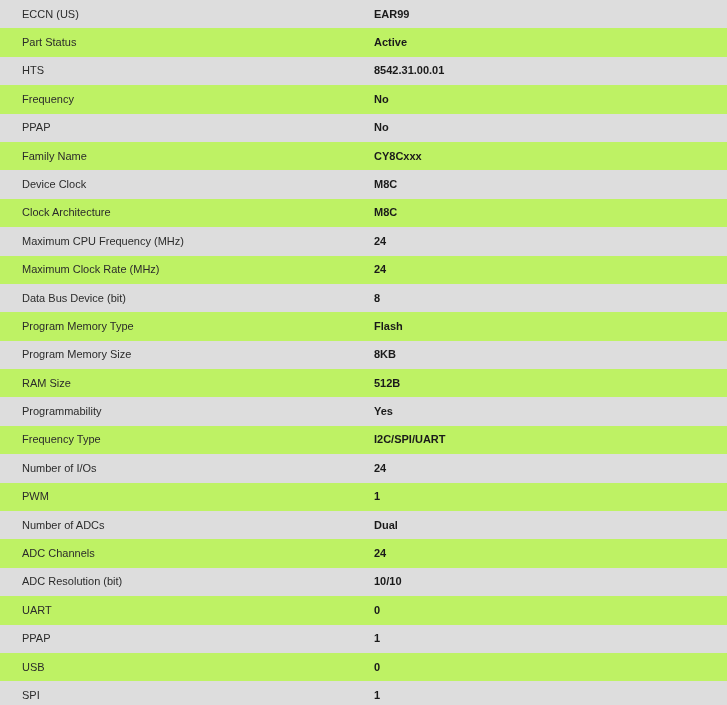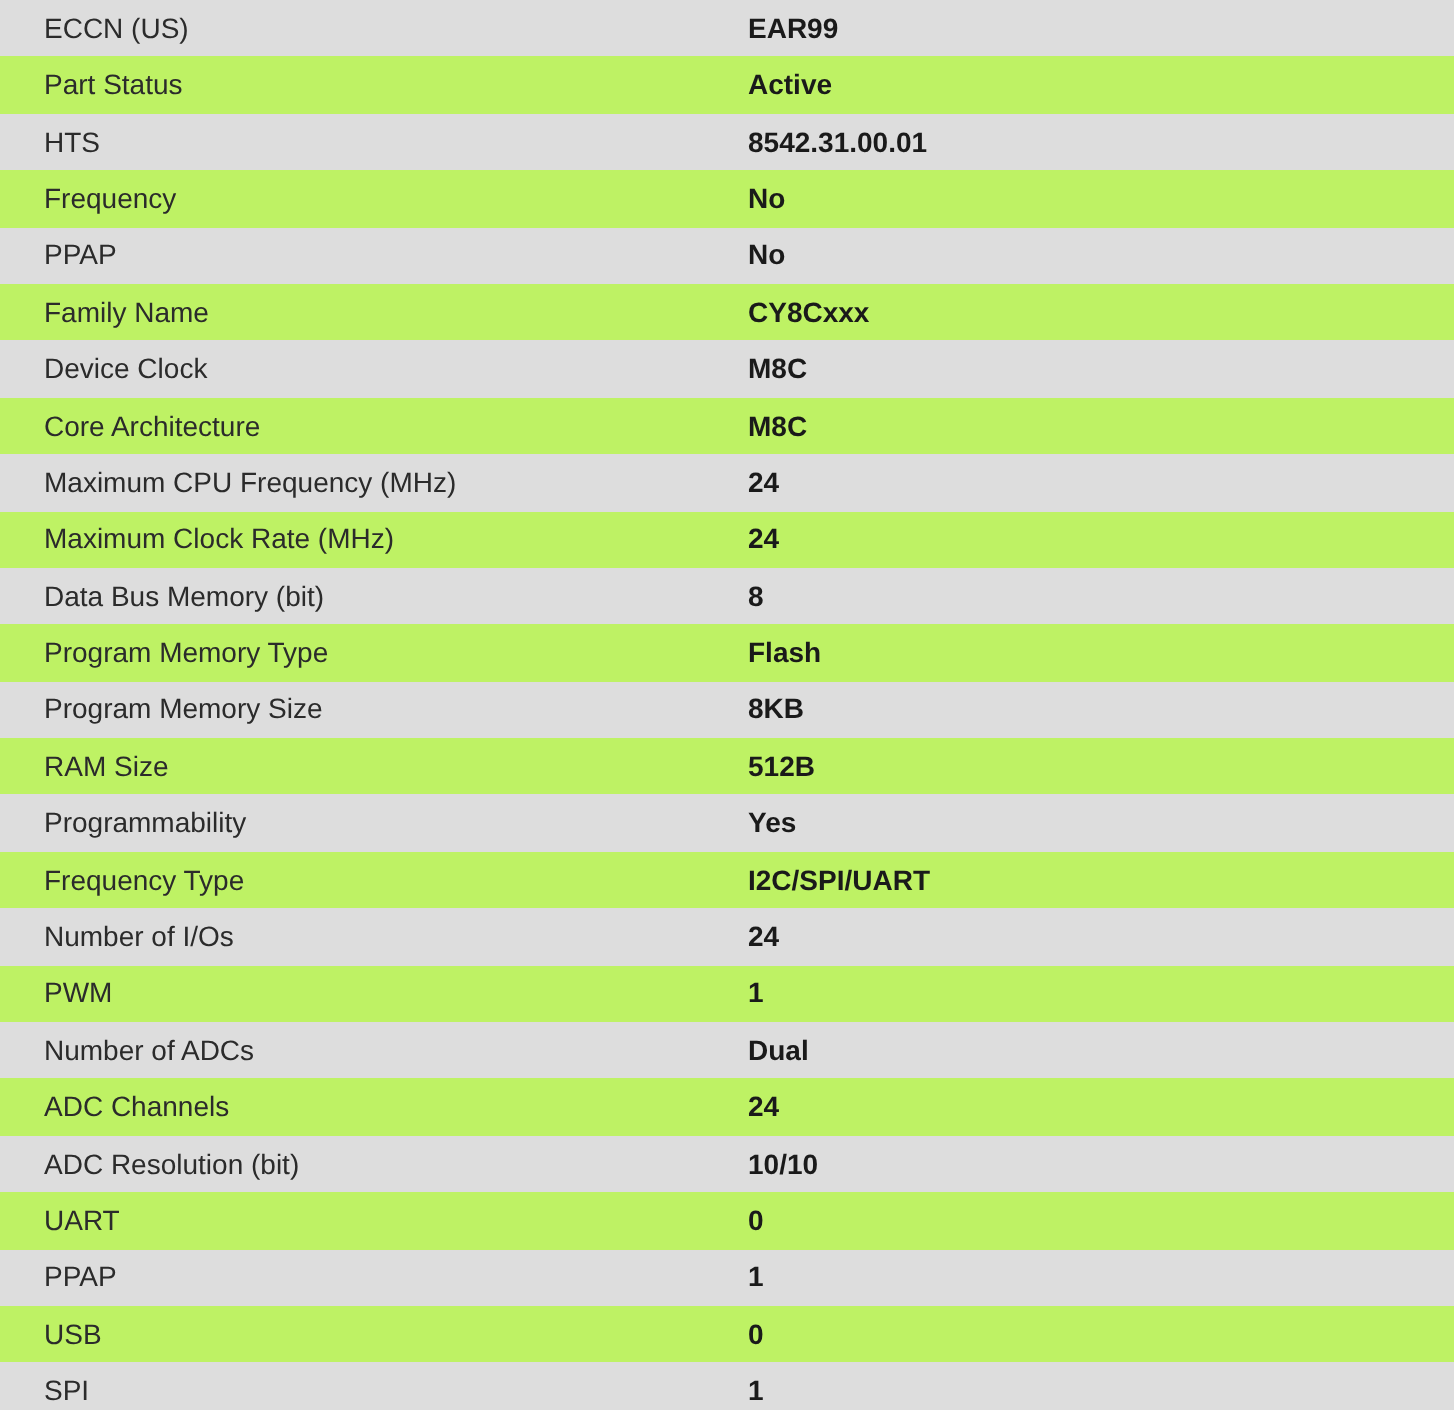--- a/index.html
+++ b/index.html
@@ -23,21 +23,21 @@
     height: 28.4px;
   }
   .spec-table tr.odd td {
     background: #dddddd;
   }
   .spec-table tr.even td {
     background: #bef264;
   }
   .spec-table td {
     padding: 0 0 0 22px;
-    font-size: 14px;
+    font-size: 11px;
     vertical-align: middle;
     line-height: 1.2;
     border: none;
   }
   .spec-table td.label {
     width: 352px;
     font-weight: normal;
     color: #2b2b2b;
   }
   .spec-table td.value {
@@ -74,33 +74,33 @@
       </tr>
       <tr class="even">
         <td class="label">Family Name</td>
         <td class="value">CY8Cxxx</td>
       </tr>
       <tr class="odd">
         <td class="label">Device Clock</td>
         <td class="value">M8C</td>
       </tr>
       <tr class="even">
-        <td class="label">Core Architecture</td>
+        <td class="label">Clock Architecture</td>
         <td class="value">M8C</td>
       </tr>
       <tr class="odd">
         <td class="label">Maximum CPU Frequency (MHz)</td>
         <td class="value">24</td>
       </tr>
       <tr class="even">
         <td class="label">Maximum Clock Rate (MHz)</td>
         <td class="value">24</td>
       </tr>
       <tr class="odd">
-        <td class="label">Data Bus Memory (bit)</td>
+        <td class="label">Data Bus Device (bit)</td>
         <td class="value">8</td>
       </tr>
       <tr class="even">
         <td class="label">Program Memory Type</td>
         <td class="value">Flash</td>
       </tr>
       <tr class="odd">
         <td class="label">Program Memory Size</td>
         <td class="value">8KB</td>
       </tr>

